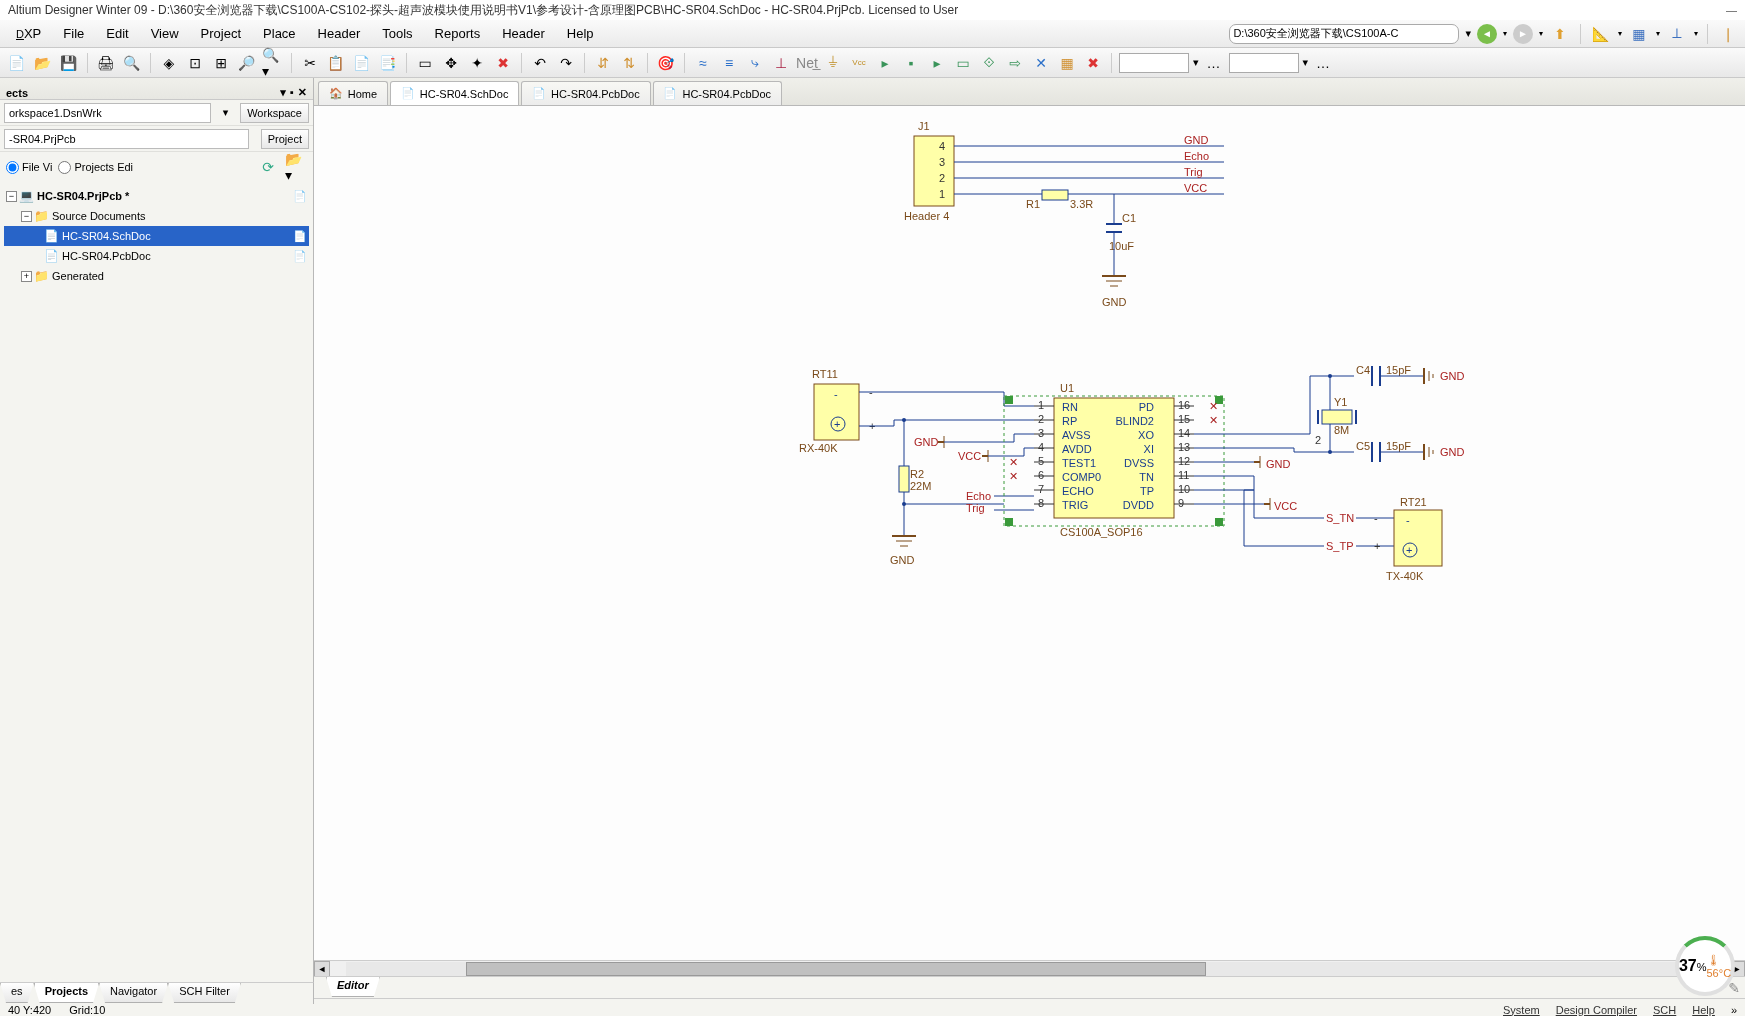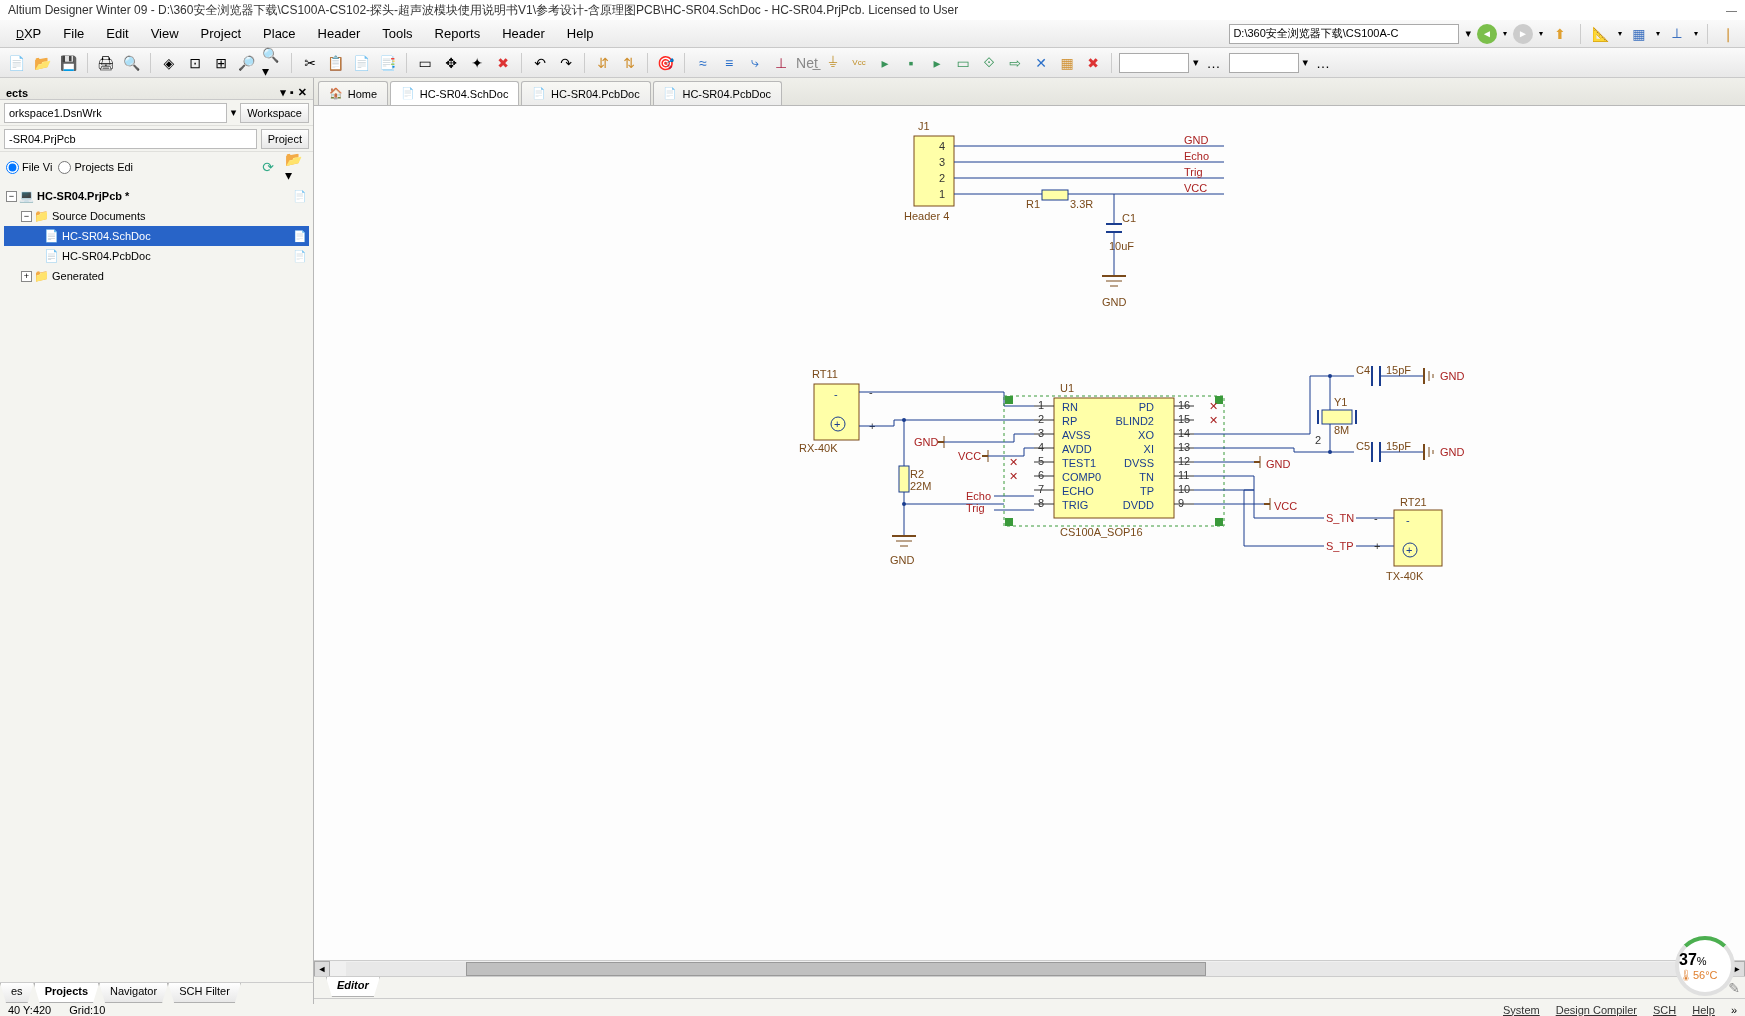--- a/index.html
+++ b/index.html
@@ -13,21 +13,21 @@
 .menubar-right{margin-left:auto;display:flex;align-items:center;gap:6px}
 .toolbar{height:30px;background:linear-gradient(#fafafa,#e8e8e8);border-bottom:1px solid #c9c9c9;display:flex;align-items:center;padding:0 6px;gap:4px}
 .tb-btn{width:22px;height:22px;display:flex;align-items:center;justify-content:center;border-radius:2px;cursor:pointer;font-size:14px}
 .tb-sep{width:1px;height:20px;background:#ccc;margin:0 3px}
 .tb-input{width:70px;height:20px;border:1px solid #aaa;background:#fff;font-size:11px;padding:0 3px}
 .main-layout{display:flex;height:920px}
 .left-panel{width:314px;background:#f4f4f0;border-right:1px solid #b8b8b8;display:flex;flex-direction:column}
 .panel-title{height:22px;background:linear-gradient(#f0f0eb,#e7e7e2);border-bottom:1px solid #c9c9c9;display:flex;align-items:flex-end;padding:0 6px;font-weight:bold;justify-content:space-between}
 .panel-ctrl{display:flex;gap:4px;font-size:11px;cursor:pointer}
 .panel-rows{display:flex;flex-direction:column}
-.panel-row{display:flex;align-items:center;height:26px;border-bottom:1px solid #e0e0dc;padding:0 4px;gap:4px}
+.panel-row{display:flex;align-items:center;height:26px;border-bottom:1px solid #e0e0dc;padding:0 4px;gap:12px}
 .pr-input{flex:1;height:20px;border:1px solid #bbb;background:#fff;padding:0 4px;font-size:11px}
 .pr-btn{height:20px;border:1px solid #bbb;background:linear-gradient(#fff,#e8e8e8);padding:0 6px;font-size:11px;cursor:pointer}
 .radio-row{display:flex;align-items:center;gap:6px;padding:4px 6px;font-family:'Courier New',monospace;font-size:12px}
 .radio-row label{display:flex;align-items:center;gap:3px;cursor:pointer}
 .tree{flex:1;background:#f4f4f0;padding:4px;overflow:auto;font-family:'Courier New',monospace;font-size:12px}
 .tree-row{display:flex;align-items:center;height:20px;padding:0 2px;gap:3px;cursor:pointer}
 .tree-row.sel{background:#2864c8;color:#fff}
 .tree-toggle{width:11px;height:11px;border:1px solid #888;display:flex;align-items:center;justify-content:center;font-size:9px;line-height:1;background:#fff;color:#000}
 .tree-icon{width:14px;height:14px;display:inline-flex;align-items:center;justify-content:center;font-size:12px}
 .tree-spacer{display:inline-block}
@@ -40,21 +40,21 @@
 .hscroll{height:16px;background:#f0f0f0;border-top:1px solid #ccc;display:flex;align-items:center}
 .hscroll-track{flex:1;height:14px;background:#e8e8e8;position:relative;margin:0 16px}
 .hscroll-thumb{position:absolute;left:120px;width:740px;height:14px;background:#c0c0c0;border:1px solid #999}
 .scroll-btn{width:16px;height:16px;background:#ddd;border:1px solid #aaa;display:flex;align-items:center;justify-content:center;font-size:9px}
 .bottom-tabs{height:22px;background:#f4f4f0;border-top:1px solid #ccc;display:flex;align-items:flex-start}
 .btab{height:20px;padding:2px 10px;border:1px solid #b0b0b0;border-top:none;background:linear-gradient(#fff,#e8e8e8);font-size:11px;cursor:pointer;clip-path:polygon(0 0,100% 0,calc(100% - 6px) 100%,6px 100%)}
 .btab.active{background:#fff;font-weight:bold}
 .statusbar{height:22px;background:#f4f4f0;border-top:1px solid #ccc;display:flex;align-items:center;padding:0 8px;gap:18px;font-family:'Courier New',monospace;font-size:12px}
 .statusbar .right{margin-left:auto;display:flex;gap:16px;font-family:Tahoma;font-size:11px}
 .status-link{text-decoration:underline;cursor:pointer;color:#333}
-.perf-widget{position:absolute;right:10px;bottom:20px;width:60px;height:60px;border-radius:50%;background:#fff;border:4px solid #e0e0e0;border-top-color:#4caf50;display:flex;flex-direction:column;justify-content:center;font-size:9px}
+.perf-widget{position:absolute;right:10px;bottom:20px;width:60px;height:60px;border-radius:50%;background:#fff;border:4px solid #e0e0e0;border-top-color:#4caf50;display:flex;align-items:center;justify-content:center;font-size:9px}
 .perf-pct{font-size:16px;font-weight:bold}
 .nav-btn{width:20px;height:20px;border-radius:50%;display:inline-flex;align-items:center;justify-content:center;font-size:10px;color:#fff}
 </style>
 </head>
 <body>
 
 <div class="titlebar">
   <span class="titlebar-text">Altium Designer Winter 09 - D:\360安全浏览器下载\CS100A-CS102-探头-超声波模块使用说明书V1\参考设计-含原理图PCB\HC-SR04.SchDoc - HC-SR04.PrjPcb. Licensed to User</span>
   <div class="win-ctrl">
     <span>—</span>
@@ -67,21 +67,21 @@
   <span class="menu-item">Edit</span>
   <span class="menu-item">View</span>
   <span class="menu-item">Project</span>
   <span class="menu-item">Place</span>
   <span class="menu-item">Header</span>
   <span class="menu-item">Tools</span>
   <span class="menu-item">Reports</span>
   <span class="menu-item">Header</span>
   <span class="menu-item">Help</span>
   <div class="menubar-right">
-    <input class="tb-input" style="width: 230px;" value="D:\360安全浏览器下载\CS100A-C">
+    <input class="tb-input" style="width: 230px; border-radius: 7px;" value="D:\360安全浏览器下载\CS100A-C">
     <span>▾</span>
     <span class="nav-btn" style="background:#7bbf4b">◄</span>
       <span style="font-size:8px">▾</span>
     <span class="nav-btn" style="background:#ccc">►</span>
       <span style="font-size:8px">▾</span>
     <span class="tb-btn" style="color:#e0a030">⬆</span>
     <span class="tb-sep"></span>
     <span class="tb-btn" style="color:#3a6fbf">📐</span>
       <span style="font-size:8px">▾</span>
     <span class="tb-btn" style="color:#3a6fbf">▦</span>

